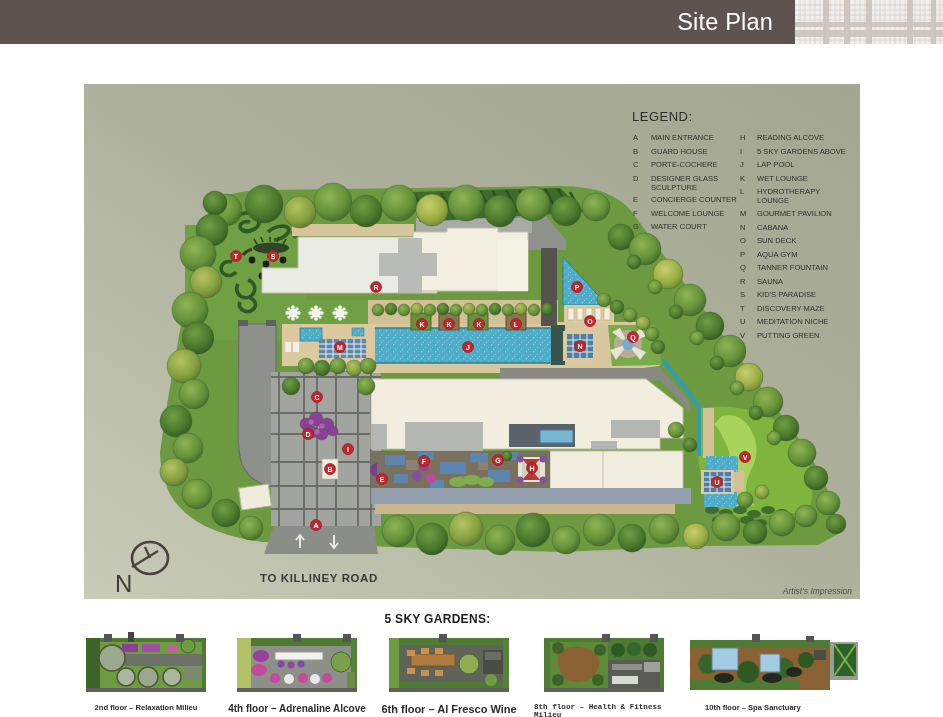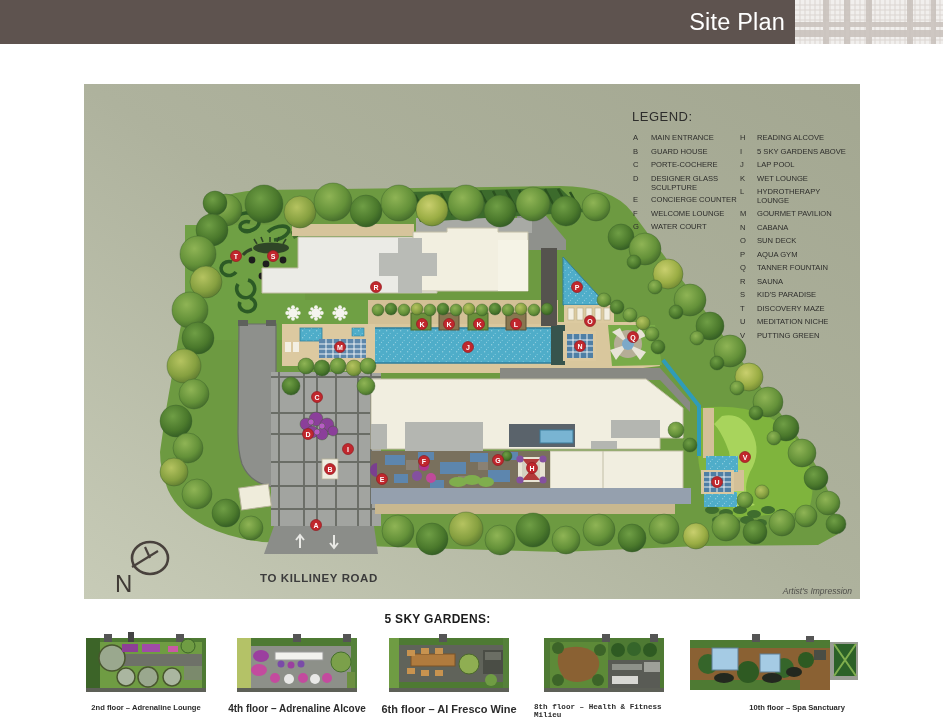--- a/index.html
+++ b/index.html
@@ -4,21 +4,21 @@
 <style>
   html,body{margin:0;padding:0;}
   body{width:943px;height:717px;background:#ffffff;font-family:"Liberation Sans",sans-serif;position:relative;overflow:hidden;}
   .abs{position:absolute;}
 </style>
 </head>
 <body>
 
 <div class="abs" style="left:0;top:0;width:795px;height:44px;background:#5e534f;"></div>
 
-<div class="abs" style="left:0;top:0;width:773px;height:44px;line-height:44px;text-align:right;color:#ffffff;font-size:23.5px;letter-spacing:0.2px;padding-left:12px;">Site Plan</div>
+<div class="abs" style="left:0;top:0;width:773px;height:44px;line-height:44px;text-align:right;color:#ffffff;font-size:23.5px;letter-spacing:0.2px;">Site Plan</div>
 
 <svg class="abs" style="left:795px;top:0;" width="148" height="44">
   <rect width="148" height="44" fill="#f1efed"></rect>
   <g stroke="#dbd5d1" stroke-width="1">
     <path d="M5 0V44M10 0V44M15 0V44M20 0V44M25 0V44M30 0V44M35 0V44M40 0V44M45 0V44M50 0V44M55 0V44M60 0V44M65 0V44M70 0V44M75 0V44M80 0V44M85 0V44M90 0V44M95 0V44M100 0V44M105 0V44M110 0V44M115 0V44M120 0V44M125 0V44M130 0V44M135 0V44M140 0V44M145 0V44"></path>
     <path d="M0 5H148M0 10H148M0 15H148M0 20H148M0 40H148"></path>
   </g>
   <g fill="#c8c1bb" opacity="0.85">
     <rect x="28" y="0" width="6" height="44"></rect>
     <rect x="49" y="0" width="6" height="44"></rect>
@@ -722,17 +722,17 @@
   <rect x="24" y="14" width="26" height="22" fill="#a5cbe4" stroke="#5f7f95"></rect>
   <rect x="72" y="20" width="20" height="18" fill="#a5cbe4" stroke="#5f7f95"></rect>
   <ellipse cx="36" cy="44" rx="10" ry="5" fill="#23281f"></ellipse>
   <ellipse cx="84" cy="44" rx="10" ry="5" fill="#23281f"></ellipse>
   <ellipse cx="106" cy="38" rx="8" ry="5" fill="#23281f"></ellipse>
   <rect x="126" y="16" width="12" height="10" fill="#4a4d45"></rect>
   <rect x="64" y="0" width="8" height="8" fill="#555"></rect>
     <rect x="118" y="2" width="8" height="6" fill="#555"></rect>
 </svg>
 
-<div class="abs" style="left:76px;top:703px;width:140px;text-align:center;font-size:7.6px;font-weight:bold;color:#2c2c2c;">2nd floor – Adrenaline Lounge</div>
+<div class="abs" style="left:76px;top:703px;width:140px;text-align:center;font-size:7.6px;font-weight:bold;color:#2c2c2c;">2nd floor – Relaxation Milieu</div>
 <div class="abs" style="left:227px;top:703px;width:140px;text-align:center;font-size:10px;font-weight:bold;color:#2c2c2c;">4th floor – Adrenaline Alcove</div>
 <div class="abs" style="left:379px;top:703px;width:140px;text-align:center;font-size:11px;font-weight:bold;color:#2c2c2c;">6th floor – Al Fresco Wine &amp; Dine</div>
 <div class="abs" style="left:534px;top:703px;width:140px;text-align:left;font-size:7.6px;font-weight:bold;color:#2c2c2c;font-family:Liberation Mono, monospace;">8th floor – Health &amp; Fitness Milieu</div>
-<div class="abs" style="left:705px;top:703px;width:140px;text-align:right;font-size:7.6px;font-weight:bold;color:#2c2c2c;">10th floor – Spa Sanctuary</div>
+<div class="abs" style="left:705px;top:703px;width:140px;text-align:left;font-size:7.6px;font-weight:bold;color:#2c2c2c;">10th floor – Spa Sanctuary</div>
 
 </body></html>

